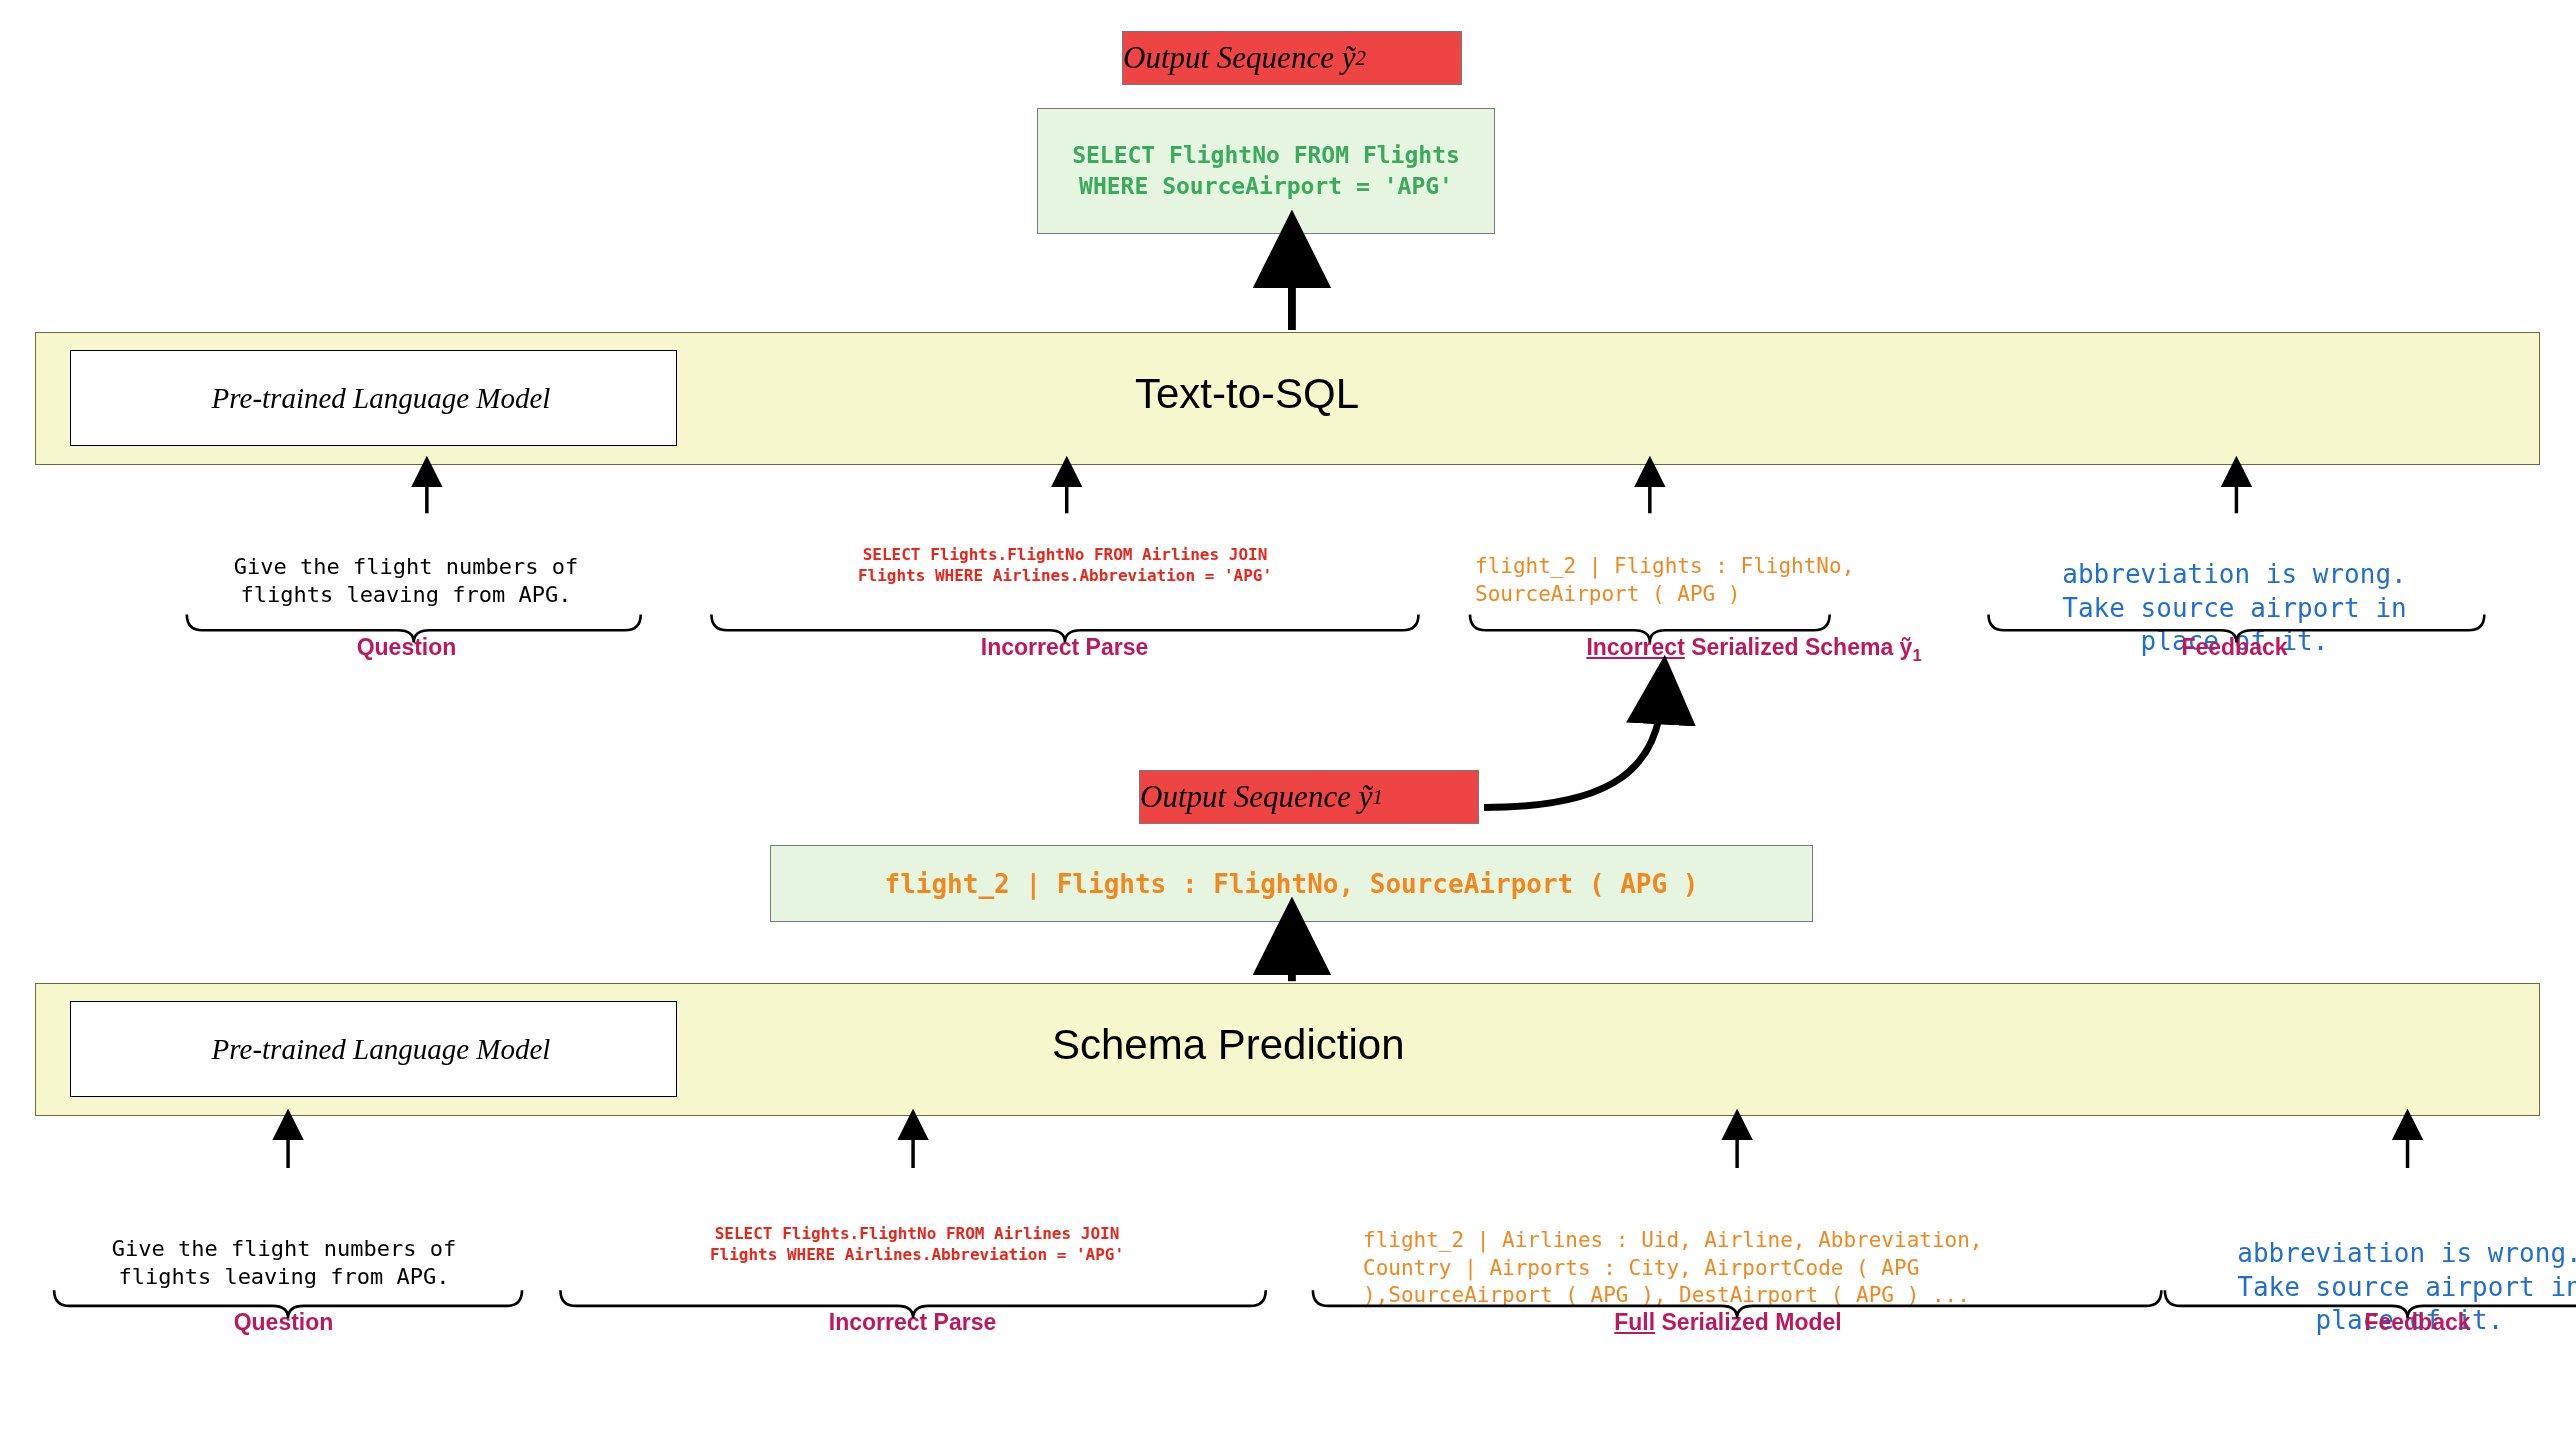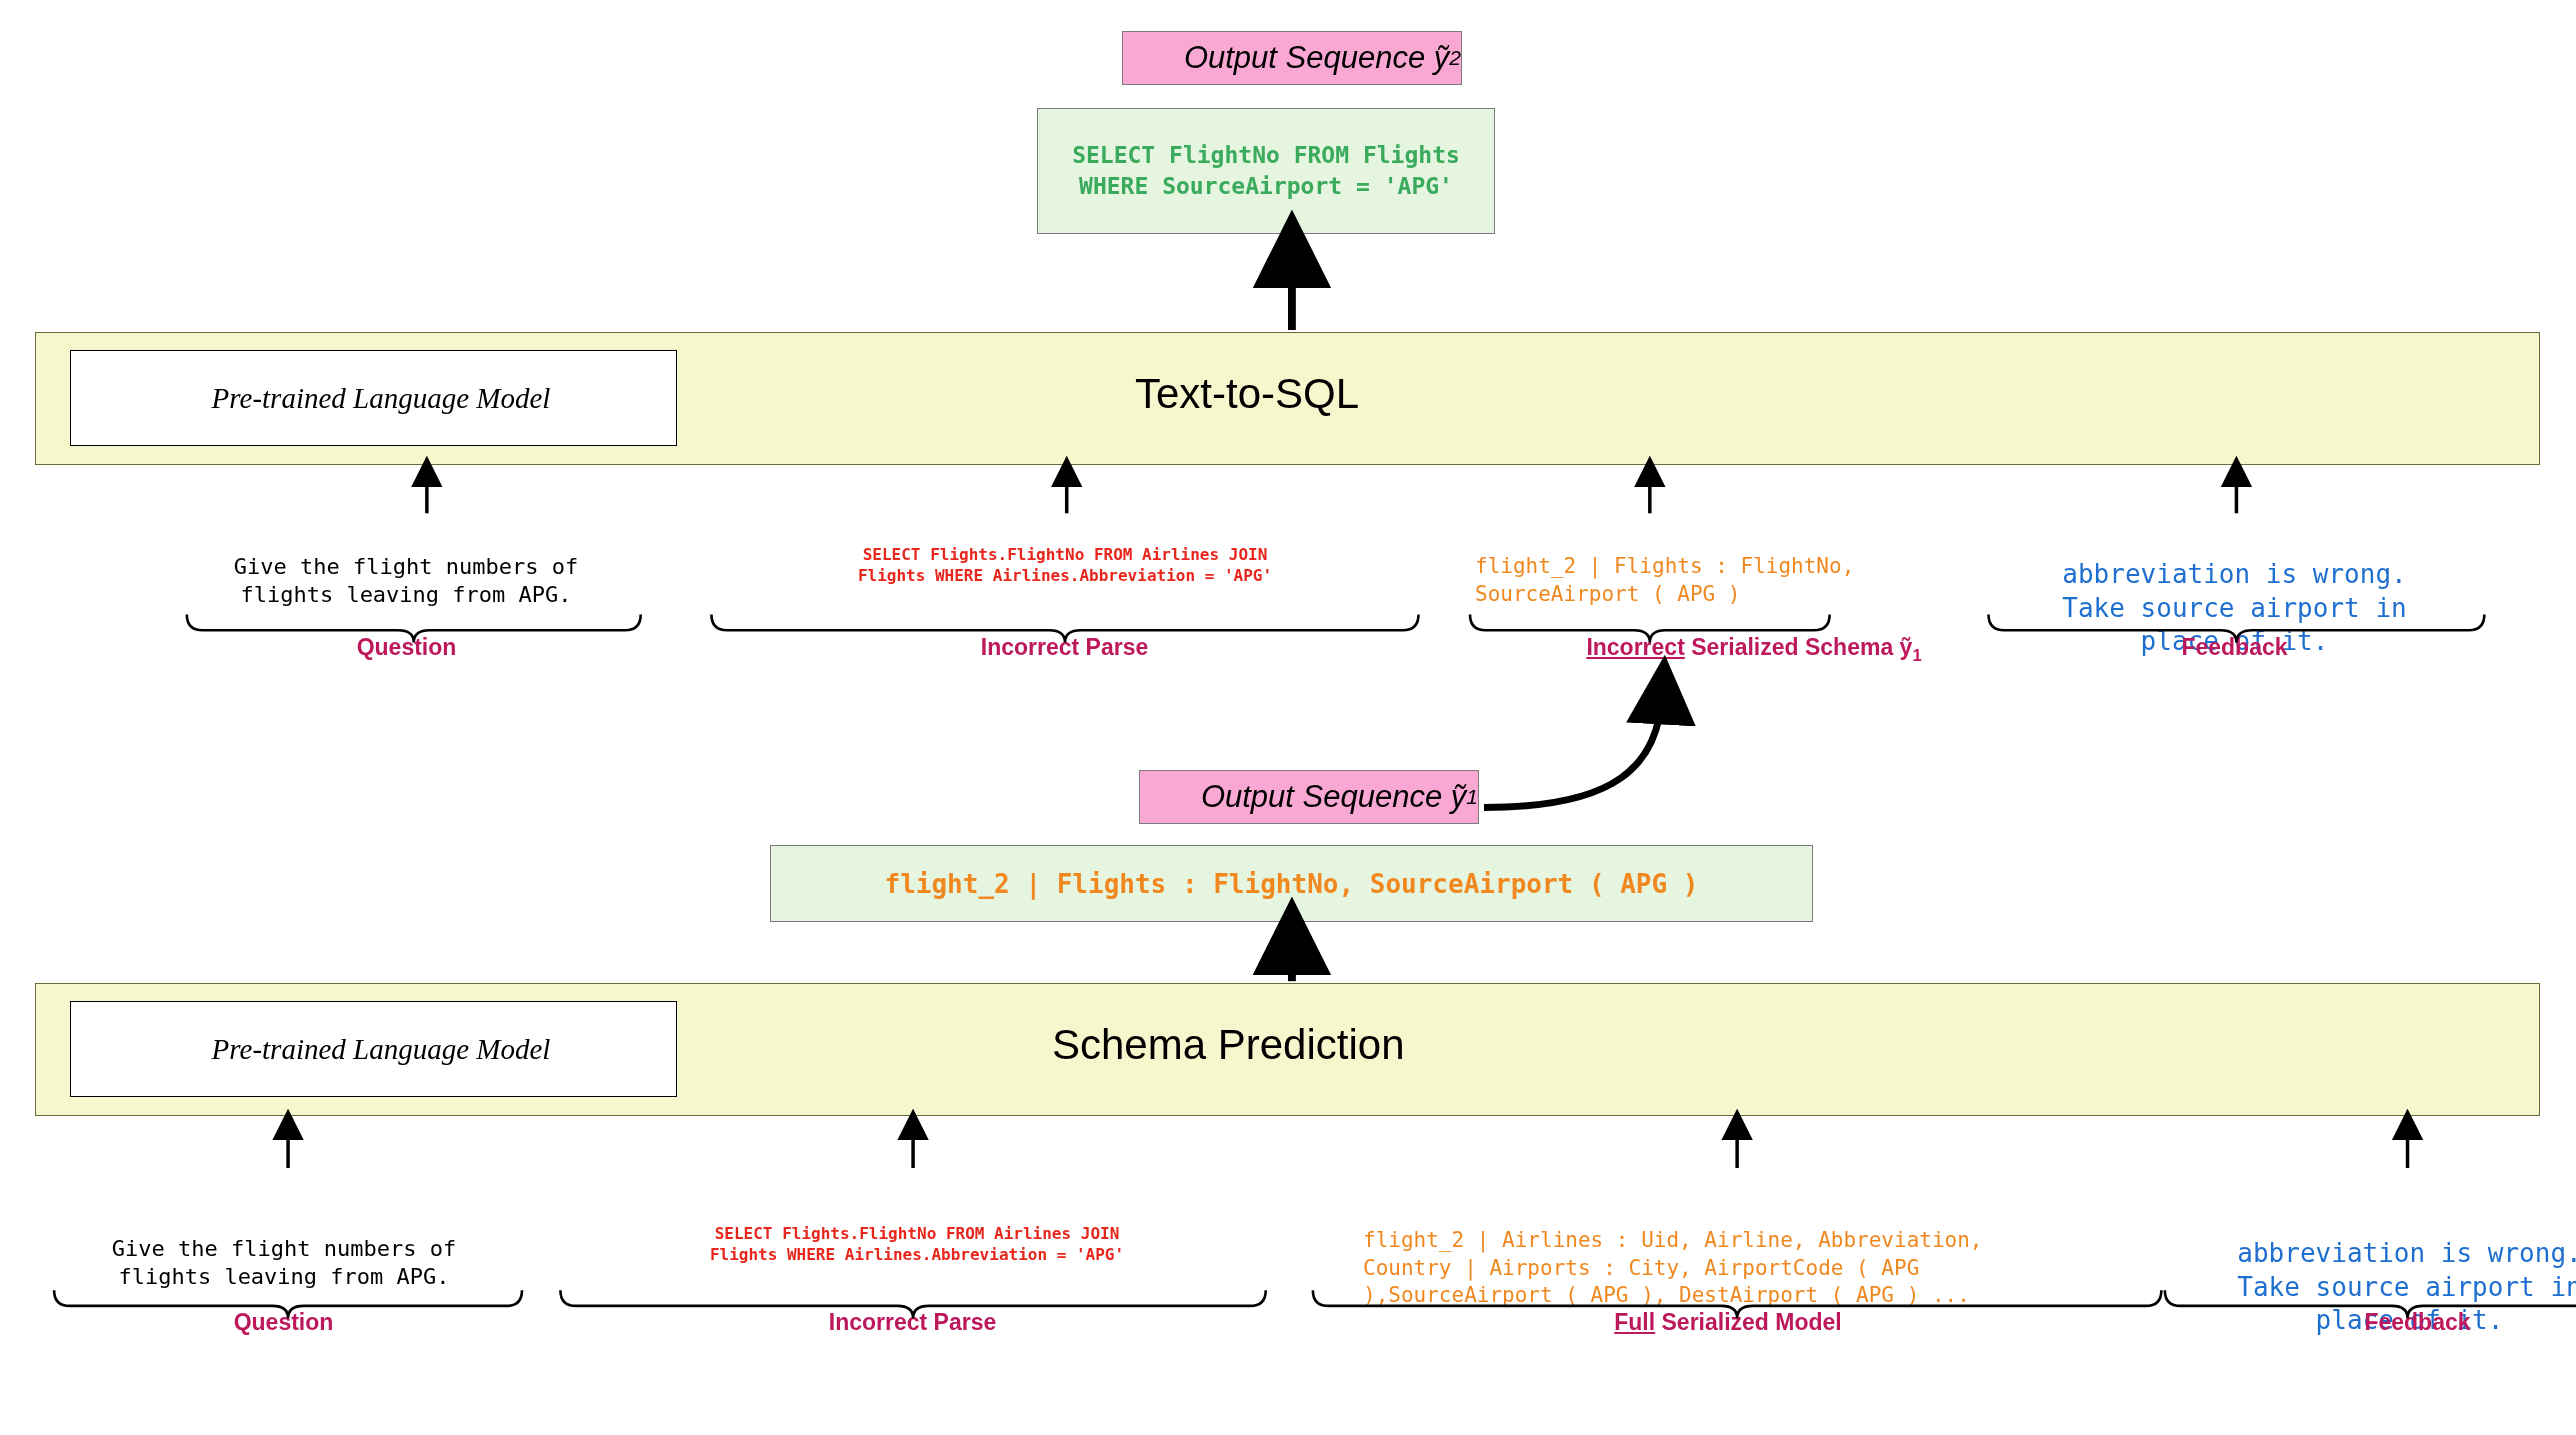--- a/index.html
+++ b/index.html
@@ -17,29 +17,29 @@
   .canvas {
     position: absolute;
     left: 0; top: 0;
     width: 2576px;
     height: 1436px;
   }
   .abs { position: absolute; }
 
   
   .outseq {
-    background: #f9a8d4;
+    background: #ef4444;
     border: 1.3px solid #7a7a7a;
-    font-family: Liberation Sans, sans-serif;
+    font-family: Liberation Serif, serif;
     font-style: italic;
     font-size: 31px;
     color: #000;
     display: flex;
     align-items: center;
-    justify-content: flex-end;
+    justify-content: flex-start;
     white-space: nowrap;
     box-sizing: border-box;
   }
   .outseq sub {
     font-size: 21px;
     font-style: italic;
     vertical-align: sub;
   }
 
   

